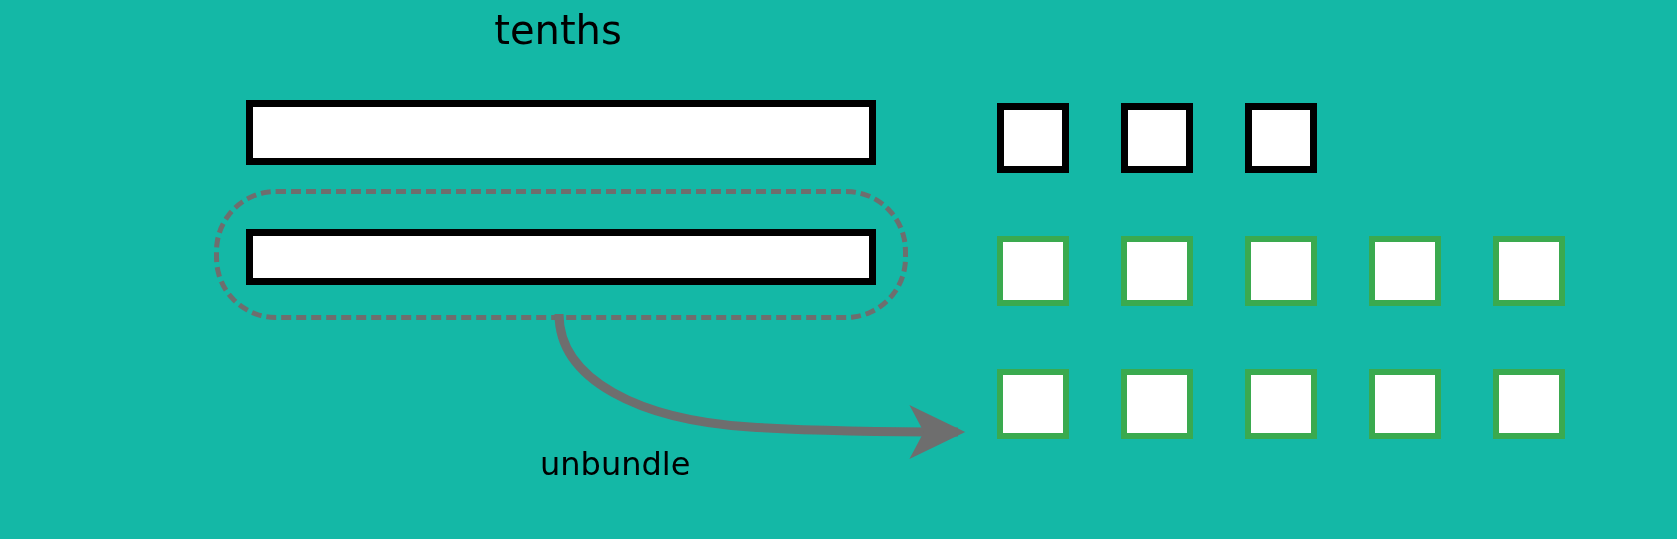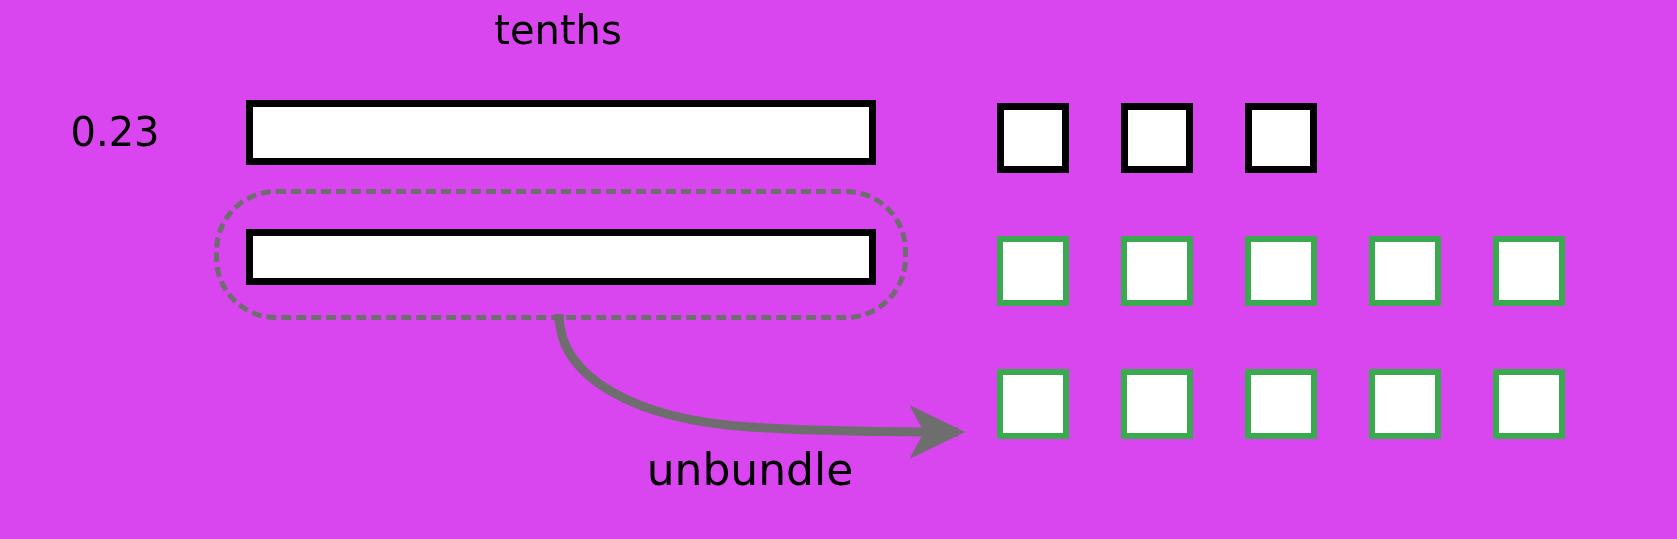--- a/index.html
+++ b/index.html
@@ -4,21 +4,21 @@
 <style>
   html, body {
     margin: 0;
     padding: 0;
     background: #ffffff;
   }
   #stage {
     position: relative;
     width: 1677px;
     height: 539px;
-    background: #d946ef;
+    background: #14b8a6;
     font-family: "DejaVu Sans", sans-serif;
     overflow: hidden;
   }
   .col-label {
     position: absolute;
     font-size: 40px;
     color: #000000;
     white-space: nowrap;
     text-align: center;
     line-height: 1;
@@ -90,36 +90,34 @@
     top: 0;
     width: 1677px;
     height: 539px;
     pointer-events: none;
   }
   #unbundle-label {
     position: absolute;
     left: 540px;
     top: 448px;
     width: 420px;
-    text-align: center;
-    font-size: 44px;
+    font-size: 32px;
     color: #000000;
     line-height: 1;
     white-space: nowrap;
   }
 </style>
 </head>
 <body>
 
 <div id="stage">
 
   <div class="col-label" id="label-tenths">tenths</div>
 
 
-  <div id="value-label">0.23</div>
 
   <div class="tenth-bar" id="tenth-bar-row1"></div>
 
   <div id="bundle-outline"></div>
 
   <div class="tenth-bar" id="tenth-bar-row2"></div>
 
   <div class="unit-square black" style="left:997px;top:103px;width:72px;height:70px;"></div>
   <div class="unit-square black" style="left:1121px;top:103px;width:72px;height:70px;"></div>
   <div class="unit-square black" style="left:1245px;top:103px;width:72px;height:70px;"></div>

